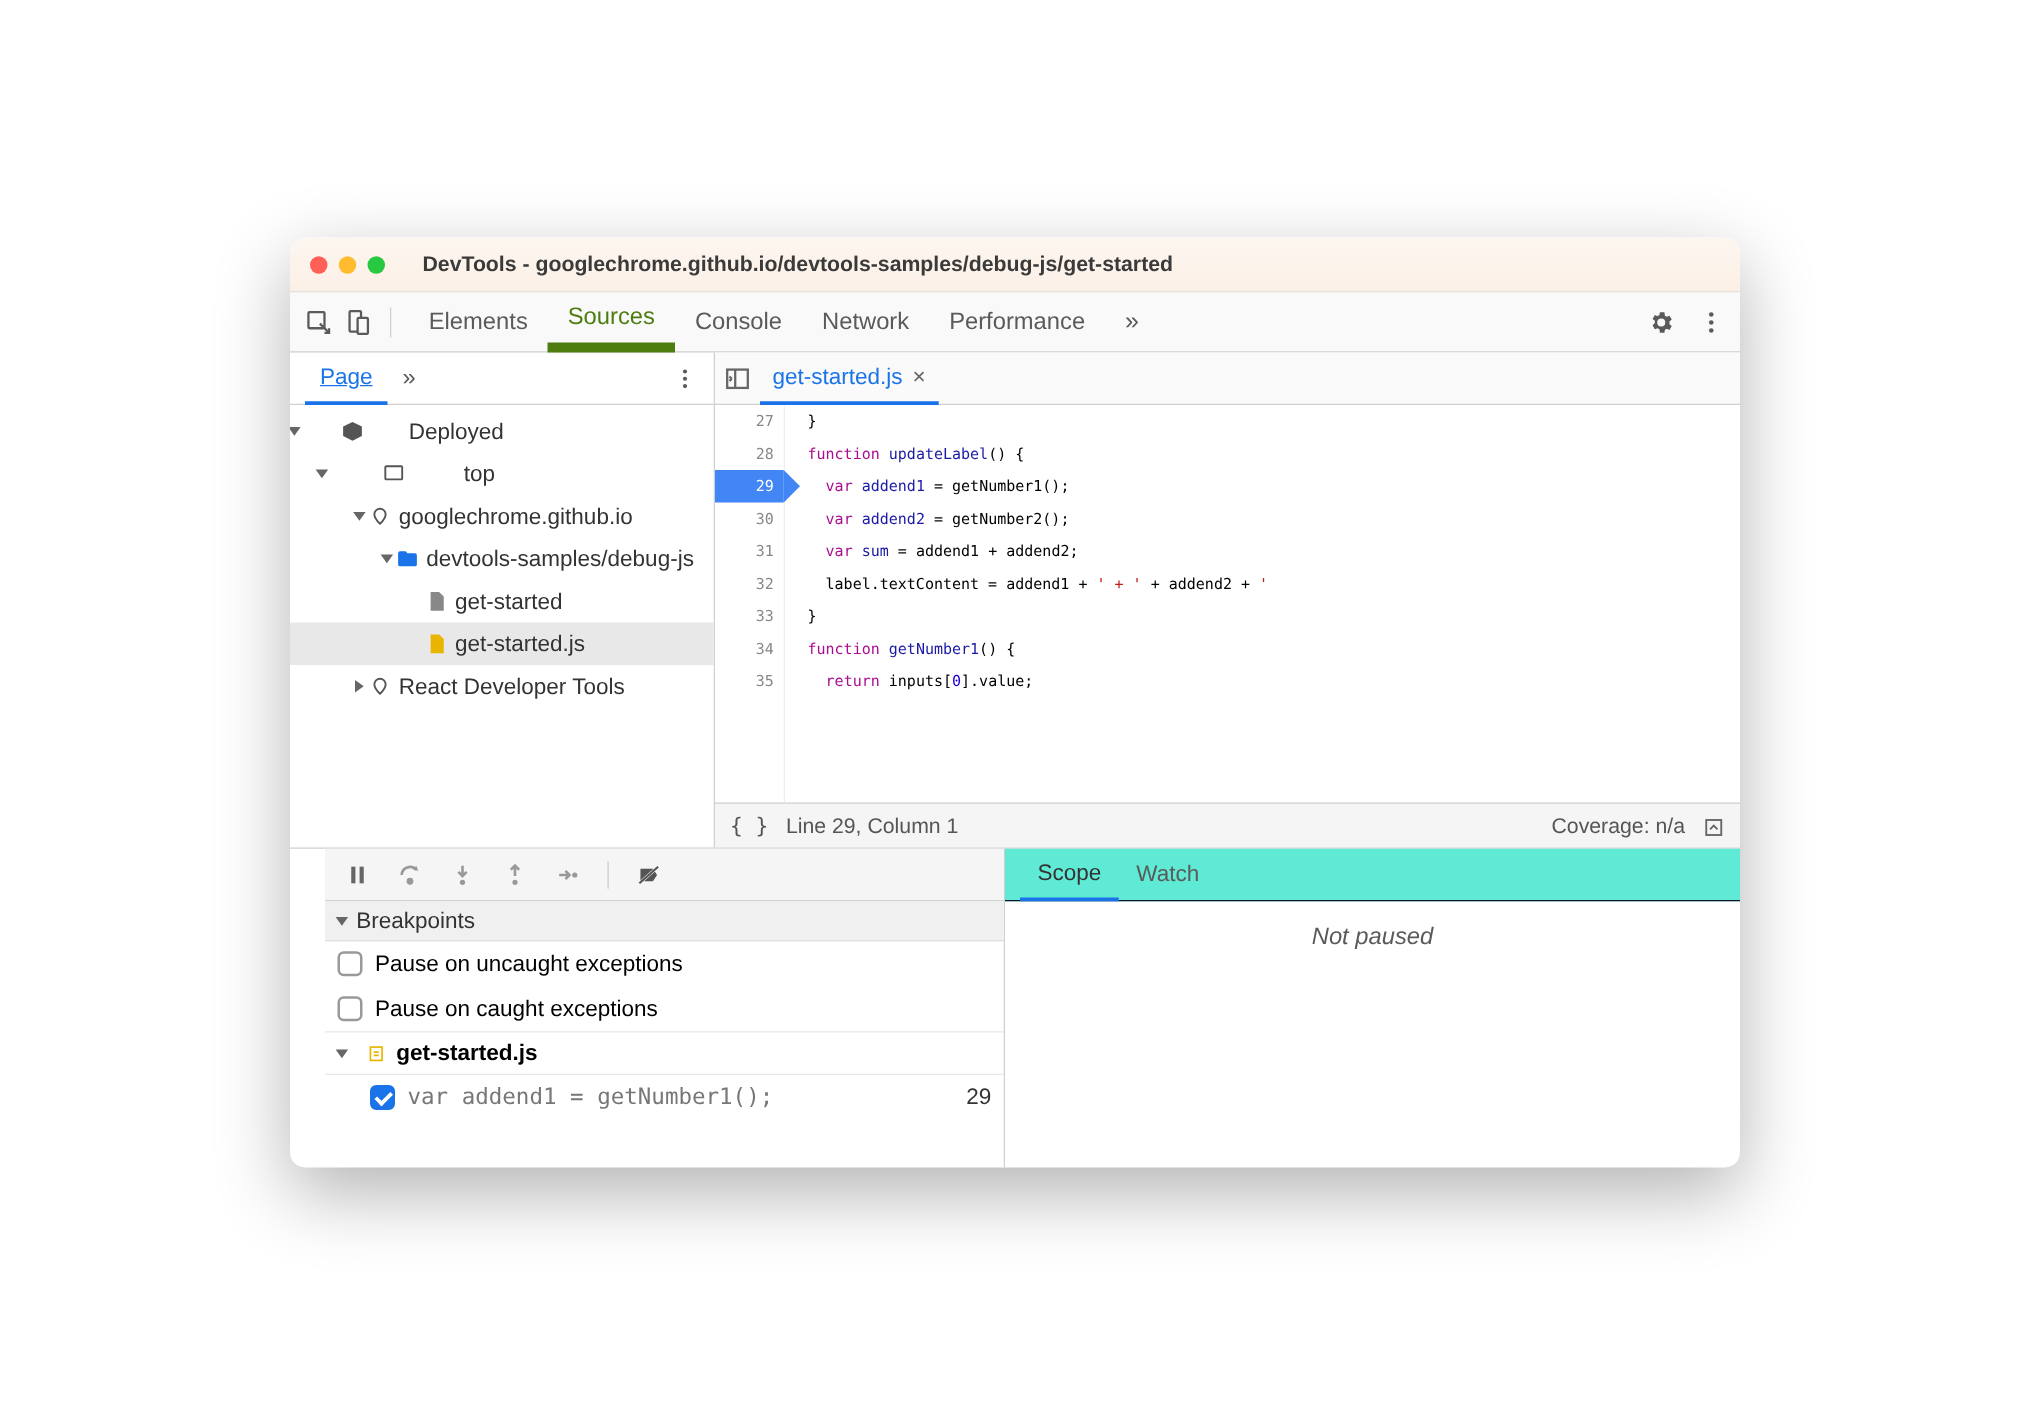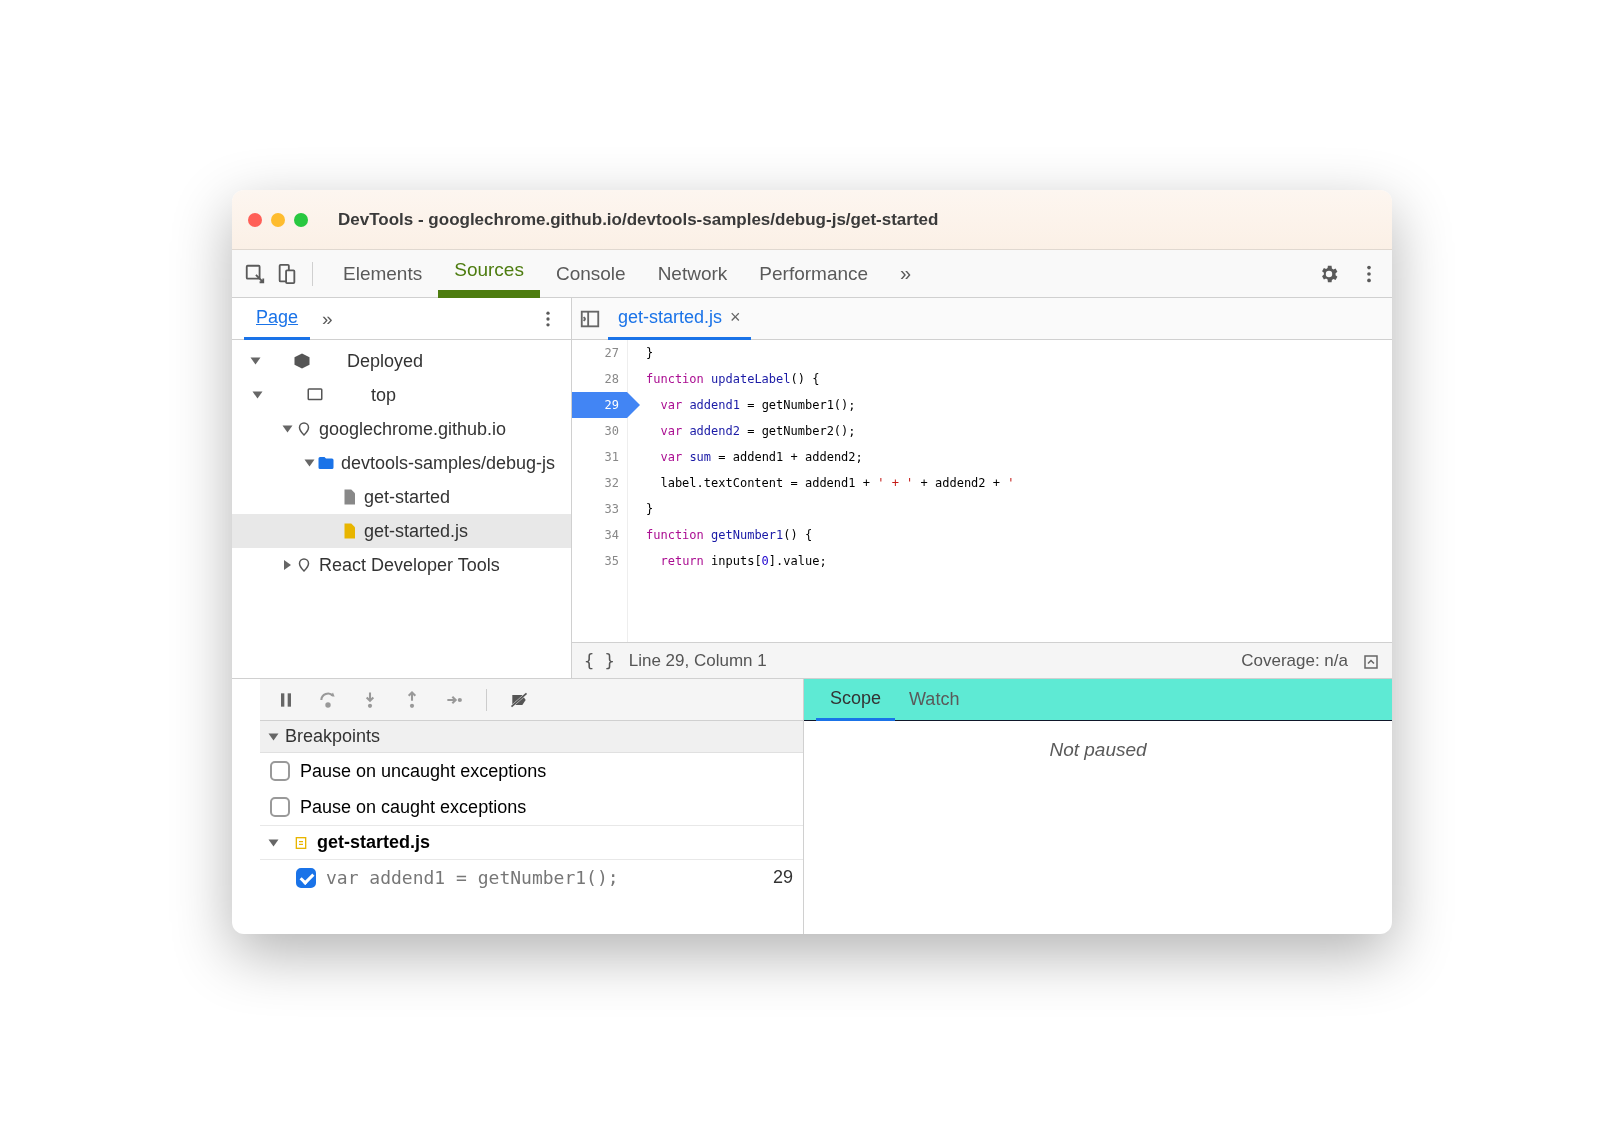--- a/index.html
+++ b/index.html
@@ -1,19 +1,19 @@
 <!DOCTYPE html>
 <html><head>
 <meta charset="utf-8">
 <style>
 * { box-sizing: border-box; margin: 0; padding: 0; }
 body { font-family: -apple-system, "Helvetica Neue", Arial, sans-serif; background: #fff; display: flex; justify-content: center; align-items: center; min-height: 100vh; }
 .window { width: 1160px; height: 744px; border-radius: 12px; overflow: hidden; box-shadow: 0 20px 60px rgba(0,0,0,0.3); background: #fff; display: flex; flex-direction: column; }
 
-.titlebar { background: linear-gradient(#fdf6f0, #fbf0e6); height: 60px; display: flex; align-items: center; padding: 0 16px; border-bottom: 1px solid #e0d8d0; text-align: right; }
+.titlebar { background: linear-gradient(#fdf6f0, #fbf0e6); height: 44px; display: flex; align-items: center; padding: 0 16px; border-bottom: 1px solid #e0d8d0; text-align: right; }
 .traffic { display: flex; gap: 9px; margin-right: 30px; }
 .dot { width: 14px; height: 14px; border-radius: 50%; }
 .dot.r { background: #ff5f57; }
 .dot.y { background: #febc2e; }
 .dot.g { background: #28c840; }
 .title { font-size: 17px; font-weight: 600; color: #3a3a3a; }
 
 .toolbar { height: 48px; border-bottom: 1px solid #d0d0d0; display: flex; align-items: center; padding: 0 12px; background: #f9f9f9; }
 .tb-icon { width: 22px; height: 22px; color: #5a5a5a; display: flex; align-items: center; justify-content: center; }
 .tb-sep { width: 1px; height: 24px; background: #d0d0d0; margin: 0 14px; }
@@ -26,21 +26,21 @@
 .subtabs { height: 42px; border-bottom: 1px solid #d0d0d0; display: flex; align-items: center; padding: 0 12px; }
 .subtab { font-size: 18px; color: #5a5a5a; padding: 0 12px; height: 42px; display: flex; align-items: center; }
 .subtab.active { color: #1a73e8; border-bottom: 3px solid #1a73e8; margin-bottom: -1px; text-decoration: underline; }
 .tree { flex: 1; overflow: hidden; padding-top: 4px; }
 .tree-row { height: 34px; display: flex; align-items: center; font-size: 18px; color: #333; white-space: nowrap; overflow: hidden; cursor: pointer; }
 .tree-row.sel { background: #e8e8e8; }
 .arrow { width: 0; height: 0; border-left: 7px solid #666; border-top: 5px solid transparent; border-bottom: 5px solid transparent; margin-right: 4px; }
 .arrow.open { transform: rotate(90deg); }
 .arrow.closed { }
 .ico { width: 18px; height: 18px; margin-right: 6px; flex-shrink: 0; }
-.pad1 { padding-left: 20px; gap: 30px; } .pad2 { padding-left: 22px; gap: 41px; } .pad3 { padding-left: 52px; } .pad4 { padding-left: 74px; } .pad5 { padding-left: 108px; }
+.pad1 { padding-left: 0; gap: 30px; } .pad2 { padding-left: 22px; gap: 41px; } .pad3 { padding-left: 52px; } .pad4 { padding-left: 74px; } .pad5 { padding-left: 108px; }
 
 .right { flex: 1; display: flex; flex-direction: column; min-width: 0; }
 .file-tabs { height: 42px; border-bottom: 1px solid #d0d0d0; display: flex; align-items: center; background: #fafafa; }
 .toggle-nav { width: 36px; display: flex; justify-content: center; }
 .file-tab { height: 42px; display: flex; align-items: center; padding: 0 10px; font-size: 18px; color: #1a73e8; border-bottom: 3px solid #1a73e8; margin-bottom: -1px; gap: 8px; }
 .close-x { color: #666; font-size: 18px; }
 
 .editor { flex: 1; display: flex; font-family: Menlo, Consolas, monospace; font-size: 12px; overflow: hidden; background: #fff; }
 .gutter { width: 56px; text-align: right; color: #888; background: #fff; border-right: 1px solid #eee; }
 .gutter div { height: 26px; padding-right: 8px; line-height: 26px; }

